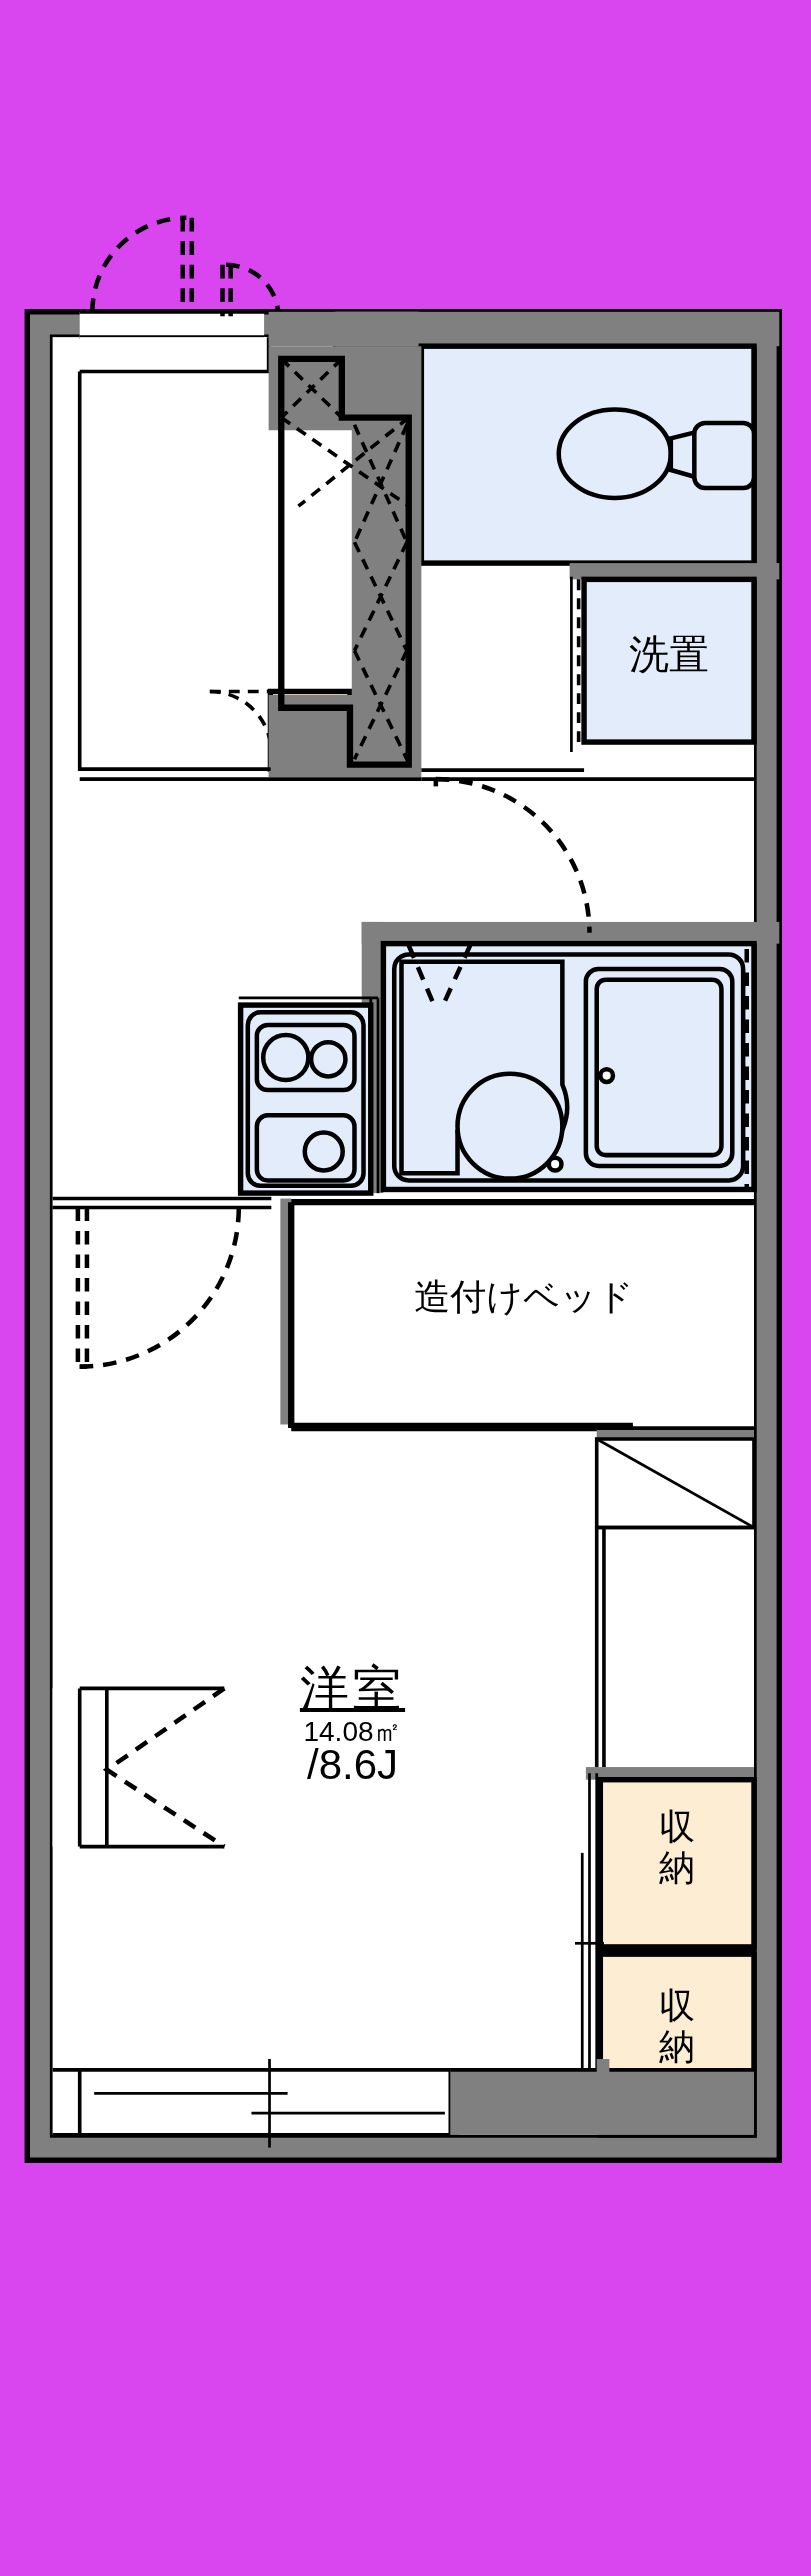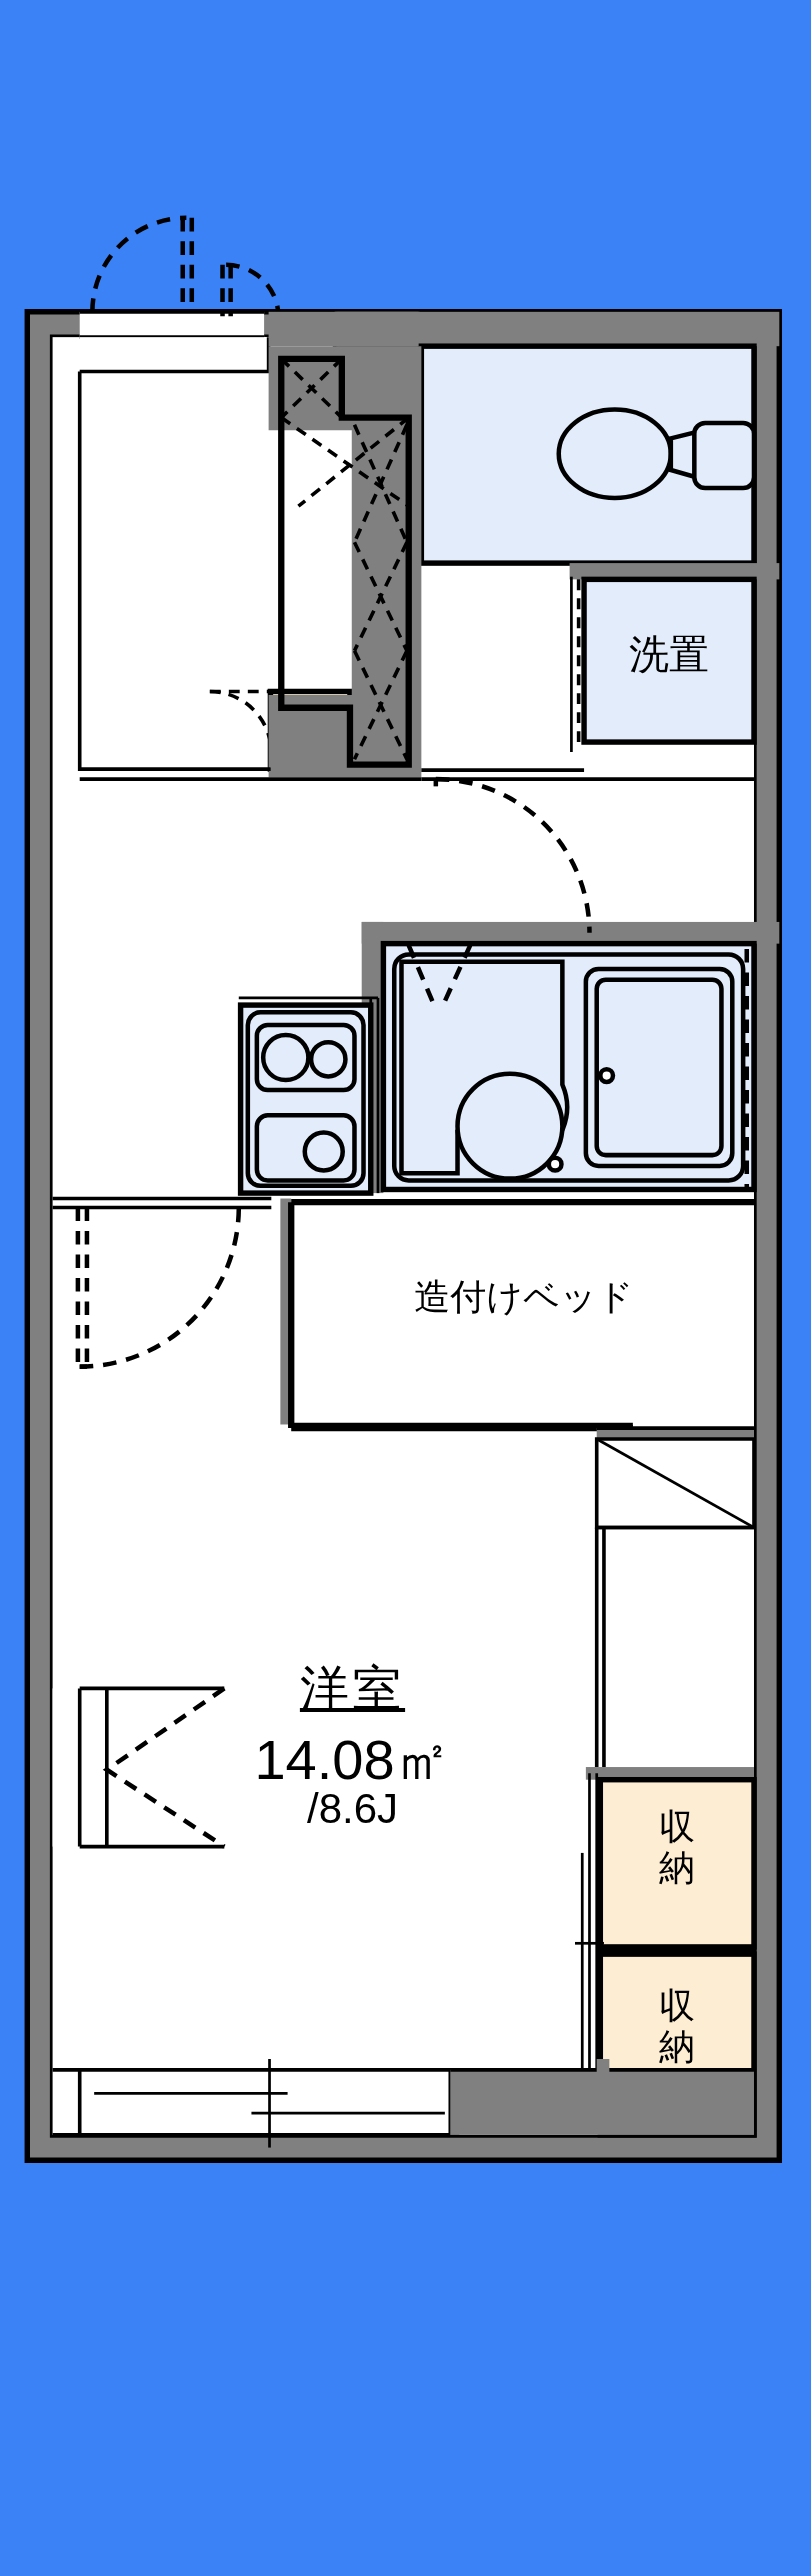--- a/index.html
+++ b/index.html
@@ -1,17 +1,17 @@
 <!DOCTYPE html>
 <html style="font-size:14.5px"><head>
 <meta charset="utf-8">
 <style>
   html,body{margin:0;padding:0;background:#ffffff;}
   body{width:812px;height:2576px;font-family:"Liberation Sans","DejaVu Sans",sans-serif;}
-  #plan{position:relative;width:812px;height:2576px;background:#3b82f6;overflow:hidden;}
+  #plan{position:relative;width:812px;height:2576px;background:#d946ef;overflow:hidden;}
   #svgplan{position:absolute;left:0;top:0;}
   .lbl{position:absolute;color:#000;text-align:center;line-height:1.05;white-space:nowrap;}
 </style>
 </head>
 <body>
 
 <div id="plan">
 
   <svg id="svgplan" width="812" height="2576" viewBox="0 0 898 2850">
 
@@ -237,21 +237,21 @@
   <div class="lbl" style="left:584px; top:633px; width:170px; font-size:40px; font-weight:400;">
     <span>洗置</span>
   </div>
 
   <div class="lbl" style="left:298px; top:1246px; width:452px; font-size:36px;margin-top:32px;">
     <div>造付けベッド</div>
   </div>
 
   <div class="lbl" style="left:181px; top:1663px; width:343px;">
     <div style="font-size:49px; letter-spacing:3.6px;text-decoration:underline;">洋室</div>
-    <div style="font-size:56px; margin-top:17px;">14.08㎡</div>
+    <div style="font-size:28px; margin-top:3px;">14.08㎡</div>
     <div style="font-size:42px; margin-top:-3.6px;">/8.6J</div>
   </div>
 
   <div class="lbl" style="left:600px; top:1808px; width:154px; font-size:36px;">
     <div>収</div>
     <div style="margin-top:3.6px;">納</div>
   </div>
 
   <div class="lbl" style="left:600px; top:1987px; width:154px; font-size:36px;">
     <div>収</div>

